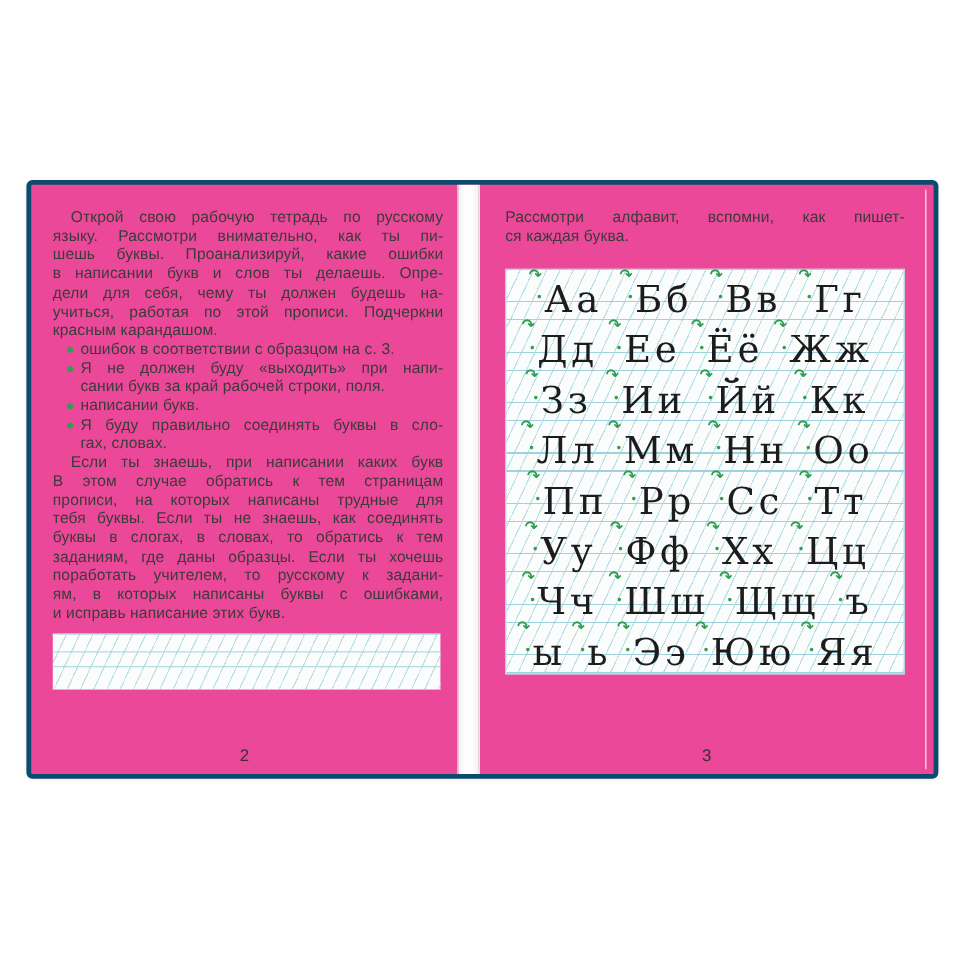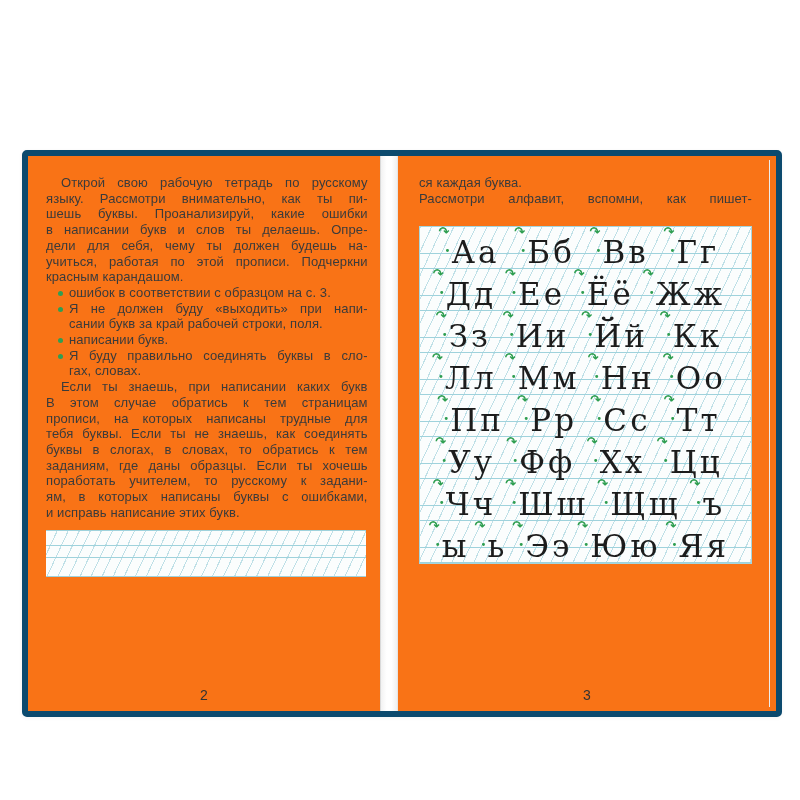--- a/index.html
+++ b/index.html
@@ -1,22 +1,22 @@
 <!DOCTYPE html>
 <html><head>
 <meta charset="utf-8">
 <style>
   html,body{margin:0;padding:0;}
   body{
     width:800px;height:800px;background:#ffffff;position:relative;overflow:hidden;
     font-family:"Liberation Sans",sans-serif;
   }
   .spread{
-    position:absolute;left:22px;top:150px;width:760px;height:567px;
-    background:#f97316;border:6px solid #0c4a6e;border-radius:5px;
+    position:absolute;left:22px;top:150px;width:760px;height:499px;
+    background:#ec4899;border:4px solid #0c4a6e;border-radius:5px;
     box-shadow:0 1px 4px rgba(0,0,0,0.05);
     display:flex;box-sizing:border-box;
   }
   .spread::after{ 
     content:"";position:absolute;top:4px;bottom:4px;right:6px;width:1px;background:#ececec;
   }
   .page{position:relative;box-sizing:border-box;}
   .page.left{width:364px;padding:19px 12px 0 18px;border-right:1px solid #d9d9d9;}
   .gutter{
     width:17px;background:linear-gradient(90deg,#f2f2f2,#ffffff 35%,#ffffff 65%,#f0f0f0);
@@ -138,22 +138,22 @@
         </div>
     </div>
     <div class="practice-grid"></div>
     <div class="pagenum">2</div>
   </section>
 
   <div class="gutter"></div>
 
   <section class="page right">
     <div class="para">
+        <div class="line">Рассмотри алфавит, вспомни, как пишет-</div>
         <div class="line last">ся каждая буква.</div>
-        <div class="line">Рассмотри алфавит, вспомни, как пишет-</div>
       </div>
     <div class="alphabet-grid">
         <div class="abc-row">
           <div class="abc-cell">
             <span class="arr">↷</span>
             <span class="startdot">•</span>
             <span class="letters">Аа</span>
           </div>
           <div class="abc-cell">
             <span class="arr">↷</span>

